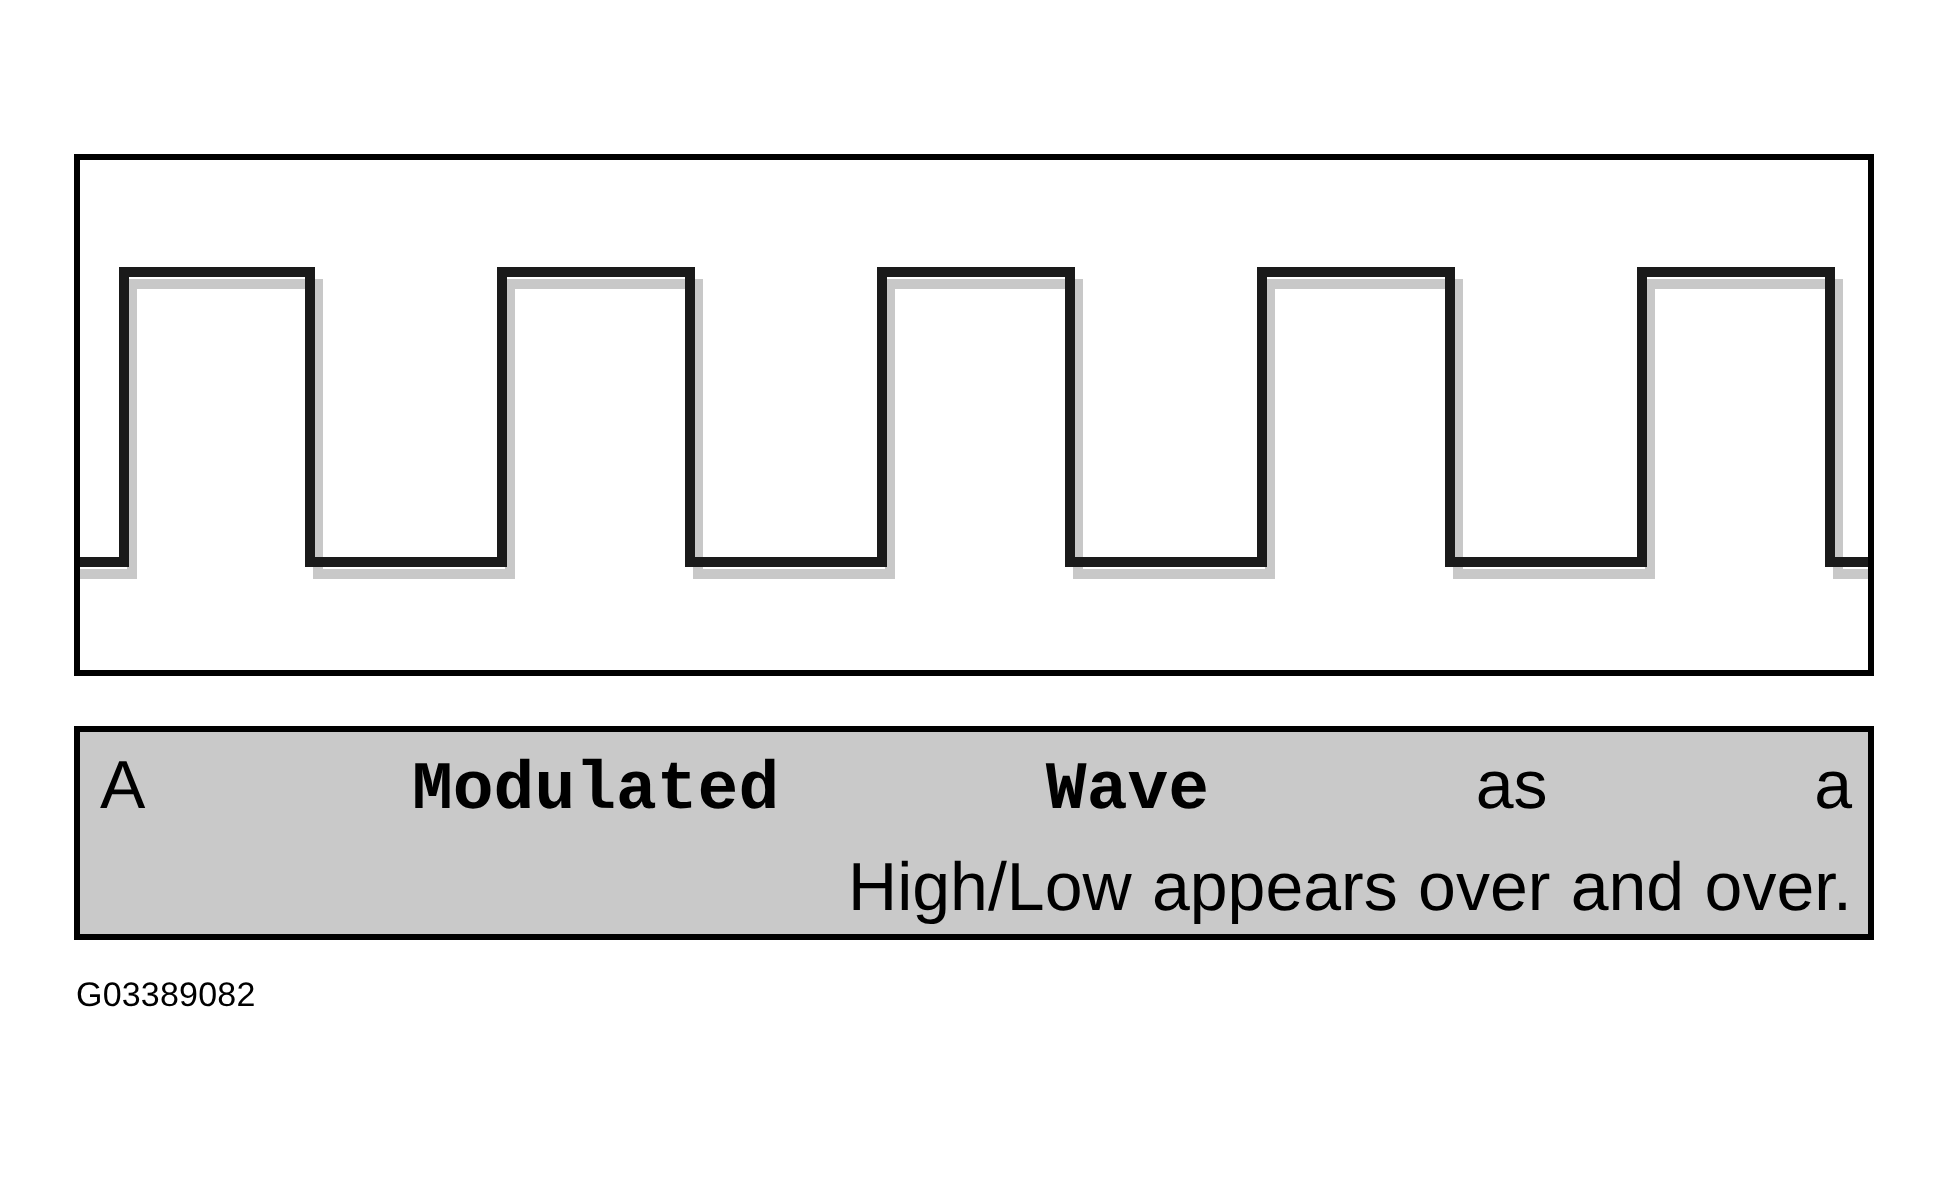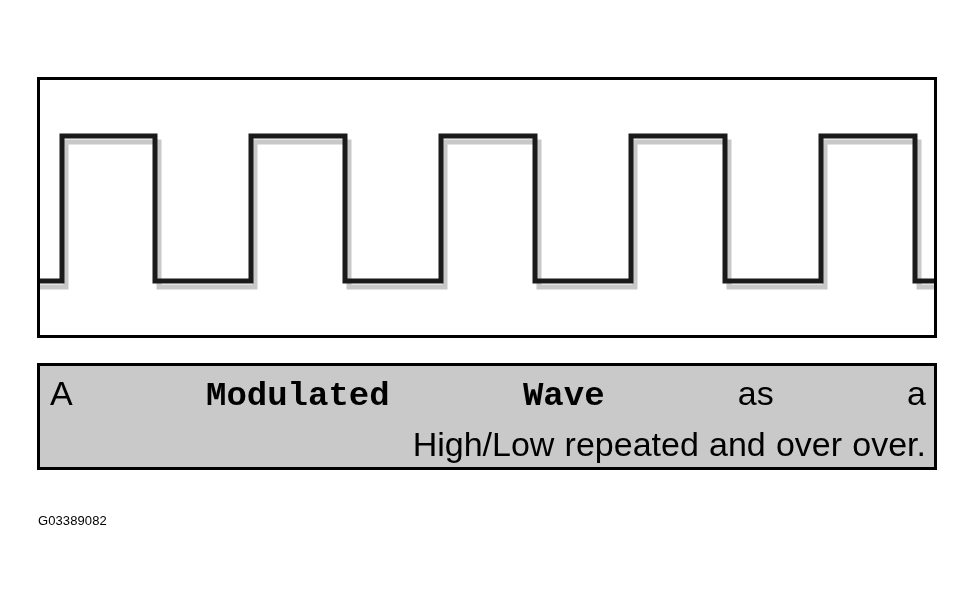--- a/index.html
+++ b/index.html
@@ -77,22 +77,22 @@
     font-family: Liberation Mono, monospace;
   }
   .caption-line-2 .cap-word + .cap-word {
     margin-left: 0.30em;
   }
 
   
   .figure-id {
     position: absolute;
     left: 38px;
-    top: 510px;
-    font-size: 13px;
+    top: 487px;
+    font-size: 17px;
     line-height: 22px;
     letter-spacing: 0.1px;
     color: #000000;
     white-space: nowrap;
   }
 </style>
 </head>
 <body>
 
 <div id="figure-root">
@@ -109,22 +109,22 @@
   <div class="caption-panel">
     <div class="caption-line caption-line-1">
       <span class="cap-word">A</span>
       <span class="cap-word bold">Modulated</span>
       <span class="cap-word bold">Wave</span>
       <span class="cap-word">as</span>
       <span class="cap-word">a</span>
     </div>
     <div class="caption-line caption-line-2">
       <span class="cap-word">High/Low</span>
-      <span class="cap-word">repeated</span>
+      <span class="cap-word">appears</span>
+      <span class="cap-word">over</span>
       <span class="cap-word">and</span>
-      <span class="cap-word">over</span>
       <span class="cap-word">over.</span>
     </div>
   </div>
 
   <div class="figure-id">G03389082</div>
 
 </div>
 
 </body></html>

